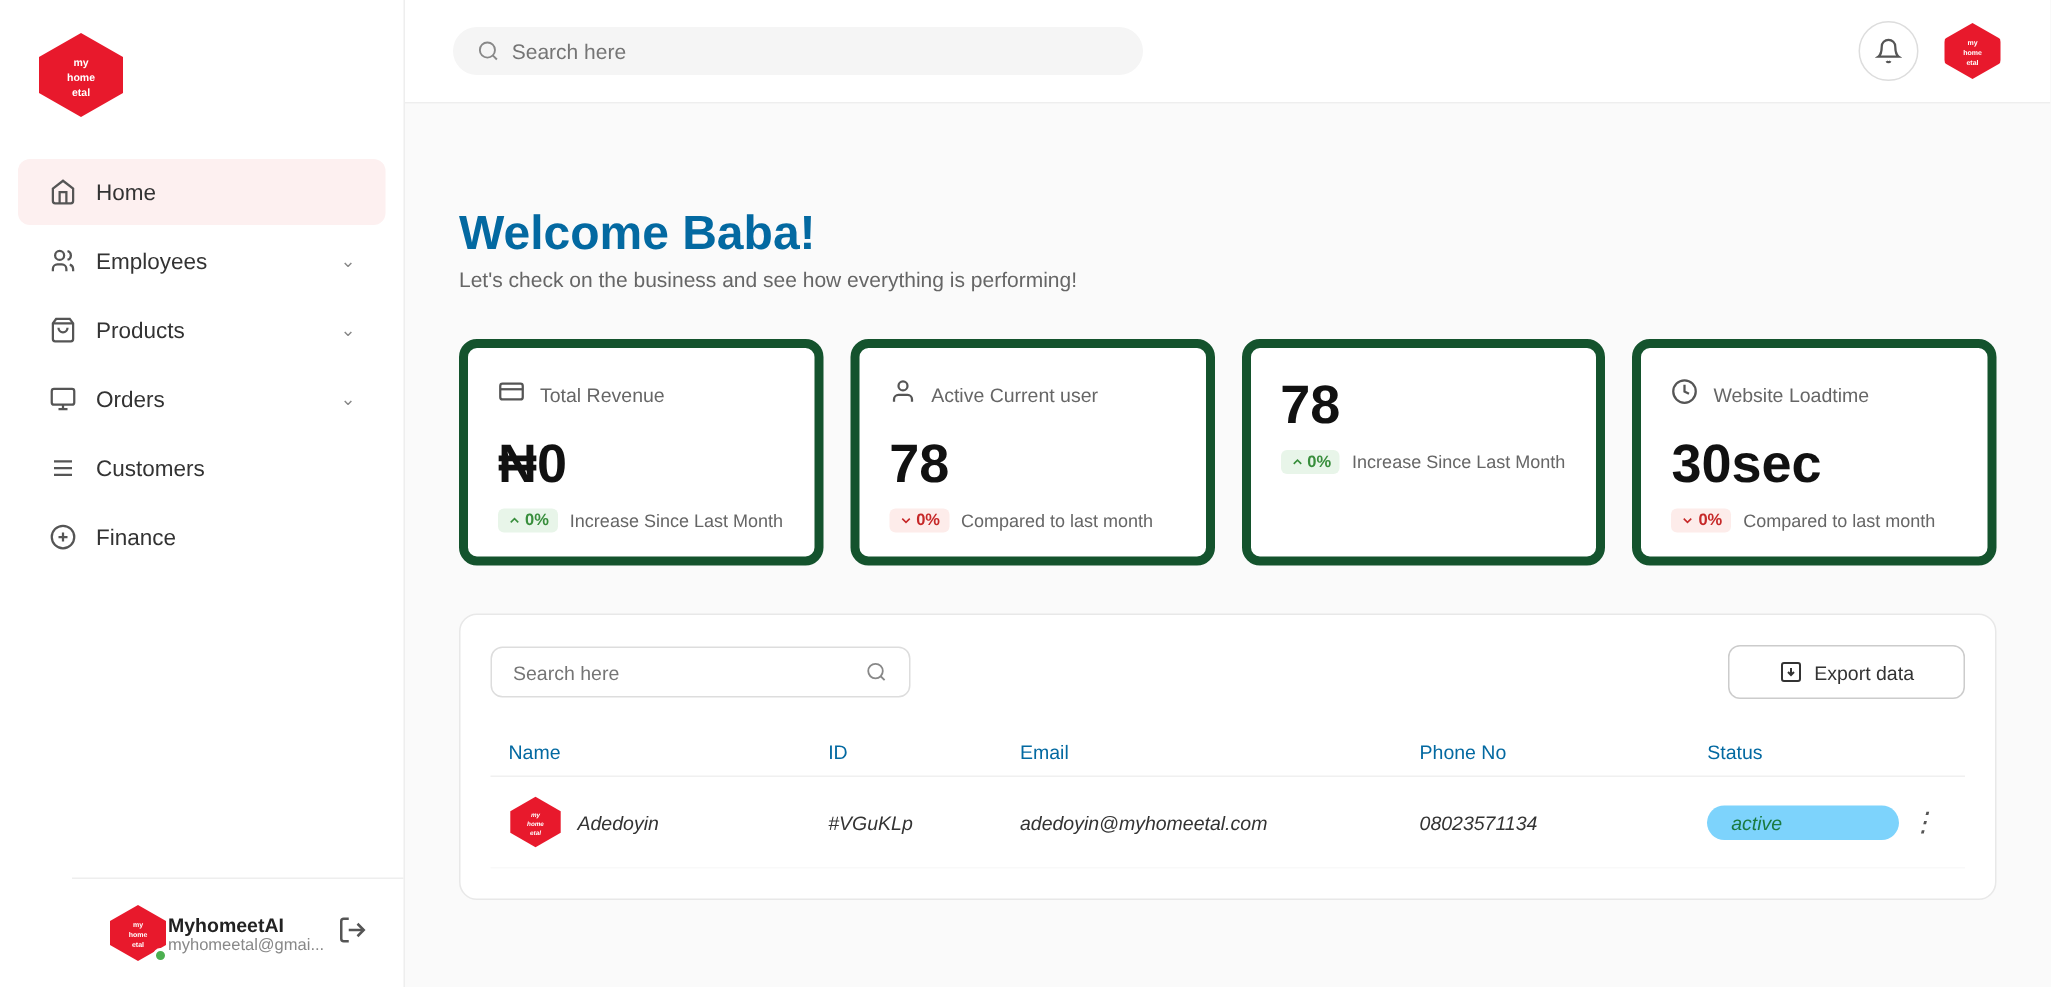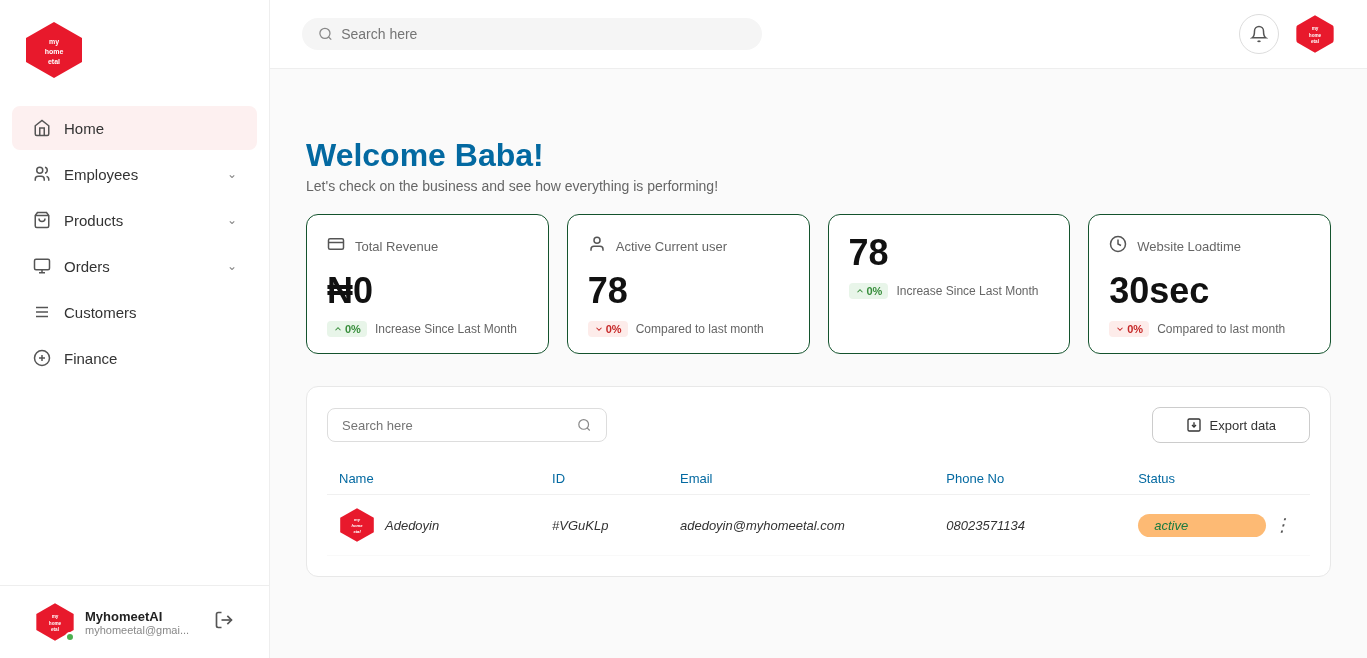--- a/index.html
+++ b/index.html
@@ -52,25 +52,25 @@
       align-items: center;
       justify-content: center;
       color: #555;
     }
     .nav-label { flex: 1; font-weight: 500; }
     .nav-chevron {
       color: #888;
       font-size: 12px;
     }
     .sidebar-footer {
-      padding: 16px 35px;
+      padding: 16px 24px;
       display: flex;
       align-items: center;
       border-top: 1px solid #eee;
-      gap: 10px;
+      margin-left: 48px;
     }
     .footer-logo { width: 40px; height: 40px; position: relative; }
     .footer-logo-dot {
       width: 10px; height: 10px;
       background: #4CAF50;
       border-radius: 50%;
       position: absolute;
       bottom: 0; right: 0;
       border: 2px solid #fff;
     }
@@ -137,32 +137,32 @@
       overflow: hidden;
       cursor: pointer;
     }
 
     
     .content {
       padding: 32px 36px;
       flex: 1;
     }
     .welcome-title { font-size: 32px; font-weight: 700; color: #0369a1; margin-bottom: 4px; margin-top: 36px; }
-    .welcome-sub { font-size: 14px; color: #666; margin-bottom: 20px; }
+    .welcome-sub { font-size: 14px; color: #666; margin-bottom: 32px; }
 
     
     .stat-cards {
       display: grid;
       grid-template-columns: repeat(4, 1fr);
       gap: 18px;
       margin-bottom: 32px;
     }
     .stat-card {
       background: #fff;
-      border: 1px solid #14532d;
+      border: 6px solid #14532d;
       border-radius: 12px;
       padding: 20px 20px 16px;
     }
     .stat-card-header {
       display: flex;
       align-items: center;
       gap: 10px;
       color: #666;
       font-size: 13px;
       margin-bottom: 16px;
@@ -270,21 +270,21 @@
       border-bottom: 1px solid #f9f9f9;
       font-style: italic;
     }
     .user-cell {
       display: flex;
       align-items: center;
       gap: 10px;
     }
     .user-logo { width: 36px; height: 36px; }
     .status-active {
-      background: #fdba74;
+      background: #7dd3fc;
       color: #1a7a40;
       border-radius: 20px;
       padding: 4px 16px;
       font-size: 13px;
       font-weight: 500;
       display: inline-block;
     }
     .more-btn {
       color: #555;
       cursor: pointer;

